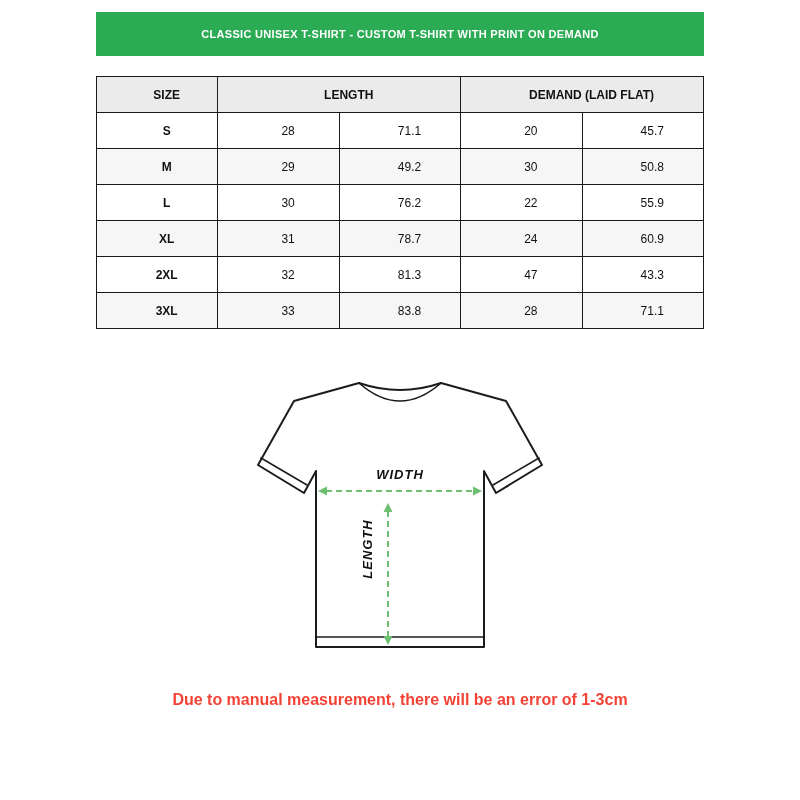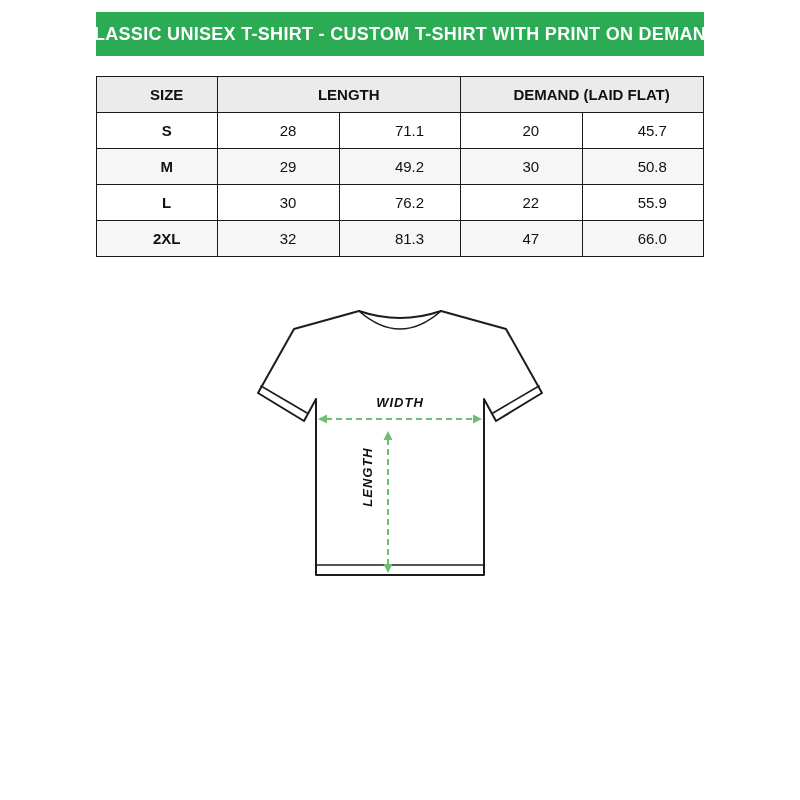--- a/index.html
+++ b/index.html
@@ -13,31 +13,31 @@
     width:800px; height:800px;
     padding:12px 96px 0 96px;
     display:flex; flex-direction:column; align-items:center;
   }
   .banner {
     width:100%; height:44px;
     background:var(--banner-bg, #2aab54);
     display:flex; align-items:center; justify-content:center;
   }
   .banner h1 {
-    color:#ffffff; font-size:18px; font-weight:bold;
+    color:#ffffff; font-size:11px; font-weight:bold;
     letter-spacing:.3px; text-align:right; white-space:nowrap;
   }
   table.size-table {
     width:100%; margin-top:20px;
     border-collapse:collapse; table-layout:fixed;
   }
   .size-table th, .size-table td {
     border:1px solid #1a1a1a;
     height:36px; text-align:center; vertical-align:middle;
-    font-size:15px;
+    font-size:12px;
     padding-left:19px;
   }
   .size-table th { background:#ebebeb; font-weight:bold; }
   .size-table tbody tr:nth-child(even) { background:#f6f6f6; }
   .size-table td.size-cell { font-weight:bold; }
   .diagram { margin-top:42px;font-style:italic; }
   .diagram svg text {
     font-family:"Liberation Sans", sans-serif;
     font-weight:bold; font-size:13px; letter-spacing:1px; fill:#111;
   }
@@ -97,25 +97,39 @@
         <td>50.8</td>
       </tr>
       <tr>
         <td class="size-cell">L</td>
         <td>30</td>
         <td>76.2</td>
         <td>22</td>
         <td>55.9</td>
       </tr>
       <tr>
+        <td class="size-cell">XL</td>
+        <td>31</td>
+        <td>78.7</td>
+        <td>24</td>
+        <td>60.9</td>
+      </tr>
+      <tr>
         <td class="size-cell">2XL</td>
         <td>32</td>
         <td>81.3</td>
         <td>47</td>
-        <td>66.0</td>
+        <td>43.3</td>
+      </tr>
+      <tr>
+        <td class="size-cell">3XL</td>
+        <td>33</td>
+        <td>83.8</td>
+        <td>28</td>
+        <td>71.1</td>
       </tr>
     </tbody>
   </table>
 
   <div class="diagram">
     <svg viewBox="0 0 300 290" width="300" height="290">
       <g>
         <path class="shirt-line" d="M109,12 L44,30 L8,94 L54,122 L66,100 L66,276 L234,276 L234,100 L246,122 L292,94 L256,30 L191,12 Q150,26 109,12 Z"></path>
         <path class="detail" d="M109,12 Q150,48 191,12"></path>
         <path class="detail" d="M11,87 L57,114"></path>
@@ -130,14 +144,15 @@
       <text x="150" y="108" text-anchor="middle">WIDTH</text>
       <g>
         <line class="dash" x1="138" y1="140" x2="138" y2="266"></line>
         <polygon class="ah" points="138,132 133.5,141 142.5,141"></polygon>
         <polygon class="ah" points="138,274 133.5,265 142.5,265"></polygon>
       </g>
       <text x="122" y="178" text-anchor="middle" transform="rotate(-90 122 178)">LENGTH</text>
     </svg>
   </div>
 
+  <div class="note">Due to manual measurement, there will be an error of 1-3cm</div>
 
 </div>
 
 </body></html>

